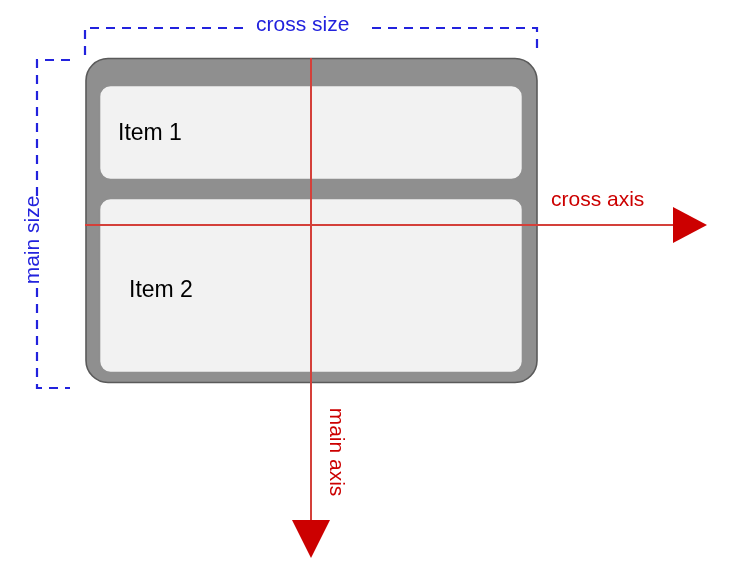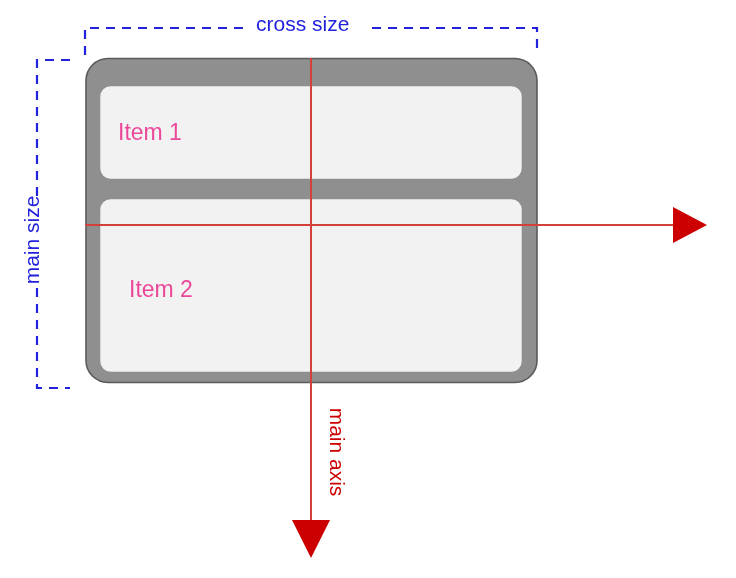--- a/index.html
+++ b/index.html
@@ -31,21 +31,21 @@
   }
   .lbl-blue {
     color: #2222dd;
     font-size: 21px;
   }
   .lbl-red {
     color: #cc0000;
     font-size: 21px;
   }
   .lbl-item {
-    color: #ec4899;
+    color: #000000;
     font-size: 23px;
   }
   #label-cross-size {
     left: 256px;
     top: 13px;
   }
   #label-main-size {
     left: 31px;
     top: 240px;
     transform: translate(-50%, -50%) rotate(-90deg);
@@ -102,20 +102,21 @@
       <line x1="311" y1="58" x2="311" y2="533" stroke="#d4403a" stroke-width="2"></line>
       <polygon points="292,520 330,520 311,558" fill="#cc0000"></polygon>
     </g>
 
   </svg>
 
   <div class="lbl lbl-blue" id="label-cross-size">cross size</div>
 
   <div class="lbl lbl-blue" id="label-main-size">main size</div>
 
+  <div class="lbl lbl-red" id="label-cross-axis">cross axis</div>
 
   <div class="lbl lbl-red" id="label-main-axis">main axis</div>
 
   <div class="lbl lbl-item" id="label-item-1">Item 1</div>
 
   <div class="lbl lbl-item" id="label-item-2">Item 2</div>
 
 </div>
 
 </body></html>

